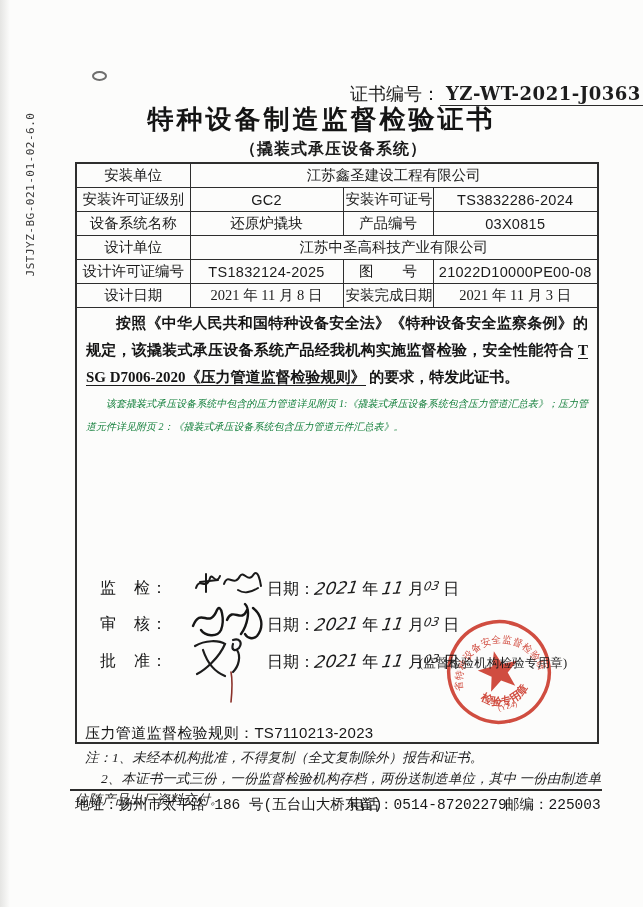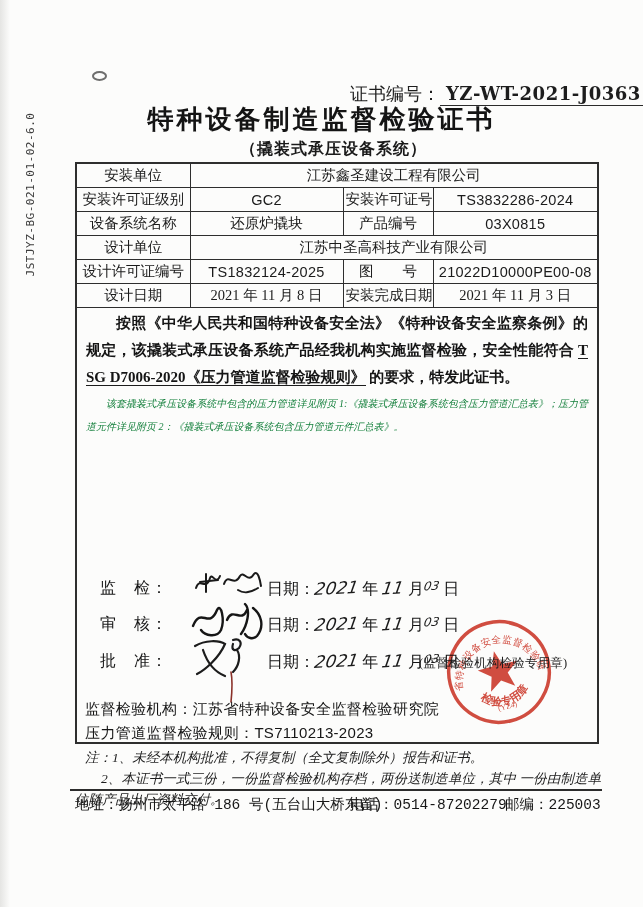--- a/index.html
+++ b/index.html
@@ -221,21 +221,20 @@
     <svg class="sig-art" style="left:112px;top:470px;" width="70" height="70" viewBox="0 0 70 70">
       <g fill="none" stroke="#1c1c1c" stroke-width="2.2" stroke-linecap="round">
         <path d="M6,12 C16,6 30,6 36,10 C30,24 16,36 8,40"></path>
         <path d="M14,16 C18,28 26,38 36,42"></path>
         <path d="M44,6 C50,4 54,8 50,14 C46,18 42,16 44,10"></path>
         <path d="M48,16 C52,22 50,32 44,38"></path>
       </g>
       <path d="M42,38 C44,48 43,58 42,68" fill="none" stroke="#8a3129" stroke-width="1.6" stroke-linecap="round"></path>
     </svg>
 
-    <div class="agency-line" style="top:536px;"><span>监督检验机构：</span><span>江苏省特种设备安全监督检验研究院</span></div>
     <div class="agency-line" style="top:560px;"><span>压力管道监督检验规则：</span><span class="mono">TS7110213-2023</span></div>
   </div>
 
   <div class="stamp-wrap">
     <svg width="116" height="116" viewBox="0 0 120 120">
       <defs>
         <path id="arcTop" d="M 19,71 A 41,41 0 1 1 101,71"></path>
         <path id="arcBottom" d="M 32,79 A 33,33 0 0 0 88,79"></path>
       </defs>
       <circle cx="60" cy="60" r="52" fill="none" stroke="#cf3a2c" stroke-width="3.6"></circle>

